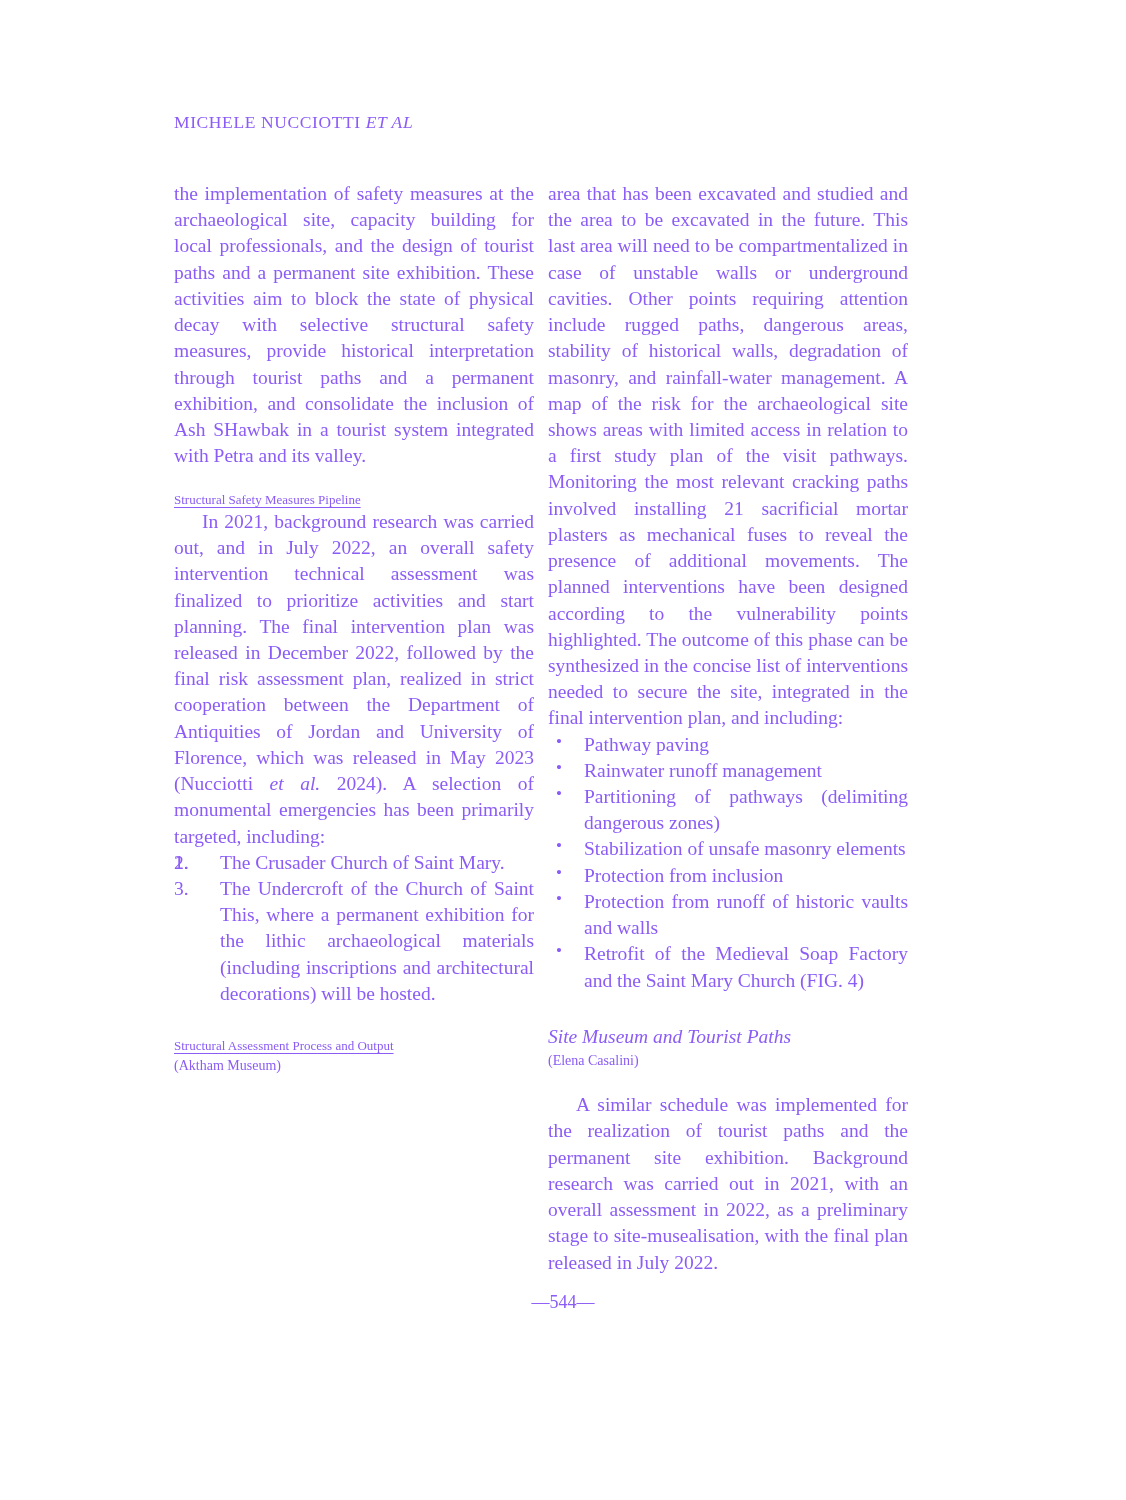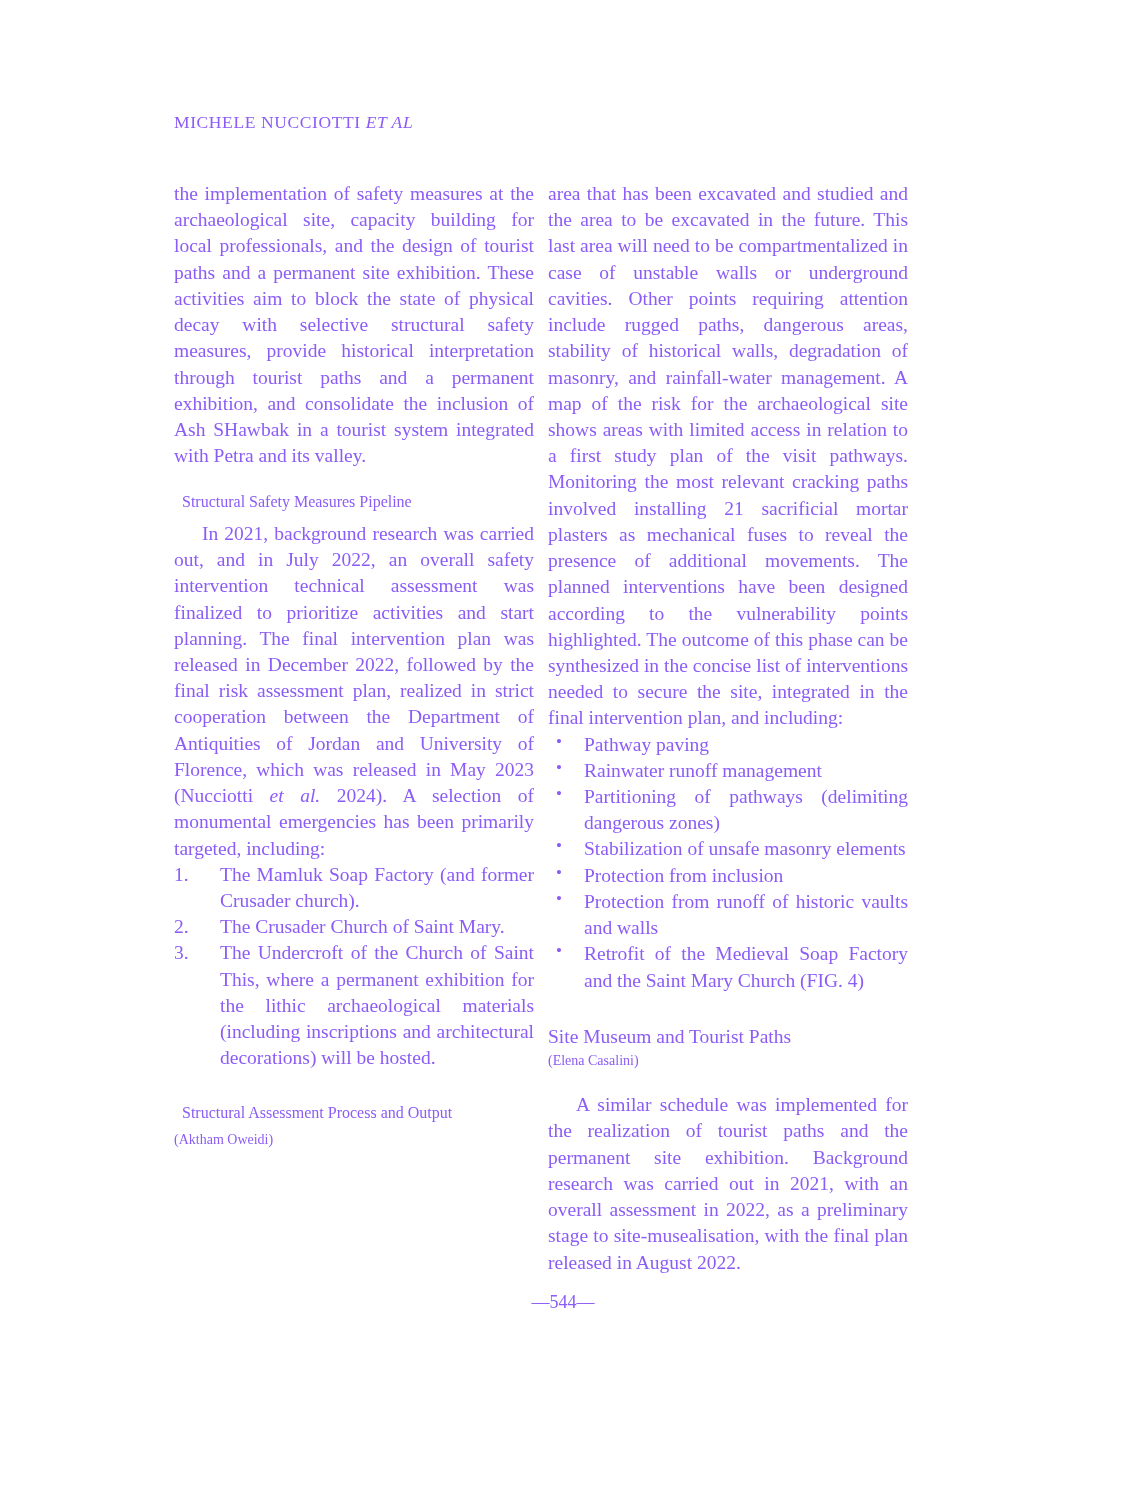--- a/index.html
+++ b/index.html
@@ -46,32 +46,34 @@
     text-justify: inter-word;
     hyphens: manual;
   }
   p.indent {
     text-indent: 28px;
   }
   .gap-md { margin-top: 22px; }
   .gap-lg { margin-top: 30px; }
 
   .subhead-underline {
-    font-size: 16px;
-    line-height: 1.345;
+    font-size: 13px;
+    line-height: 1.345;
+    text-decoration: underline;
     text-underline-offset: 3px;
-    margin: 8px;
+    margin: 0;
   }
   .byline {
     font-size: 14px;
     line-height: 1.3;
     margin: 2px 0 0 0;
   }
   .subhead-italic {
     font-size: 19.5px;
+    font-style: italic;
     line-height: 1.345;
     margin: 0;
   }
 
   ol.numbered {
     margin: 0;
     padding: 0;
     list-style: none;
   }
   ol.numbered li {
@@ -134,35 +136,34 @@
 
         <div class="gap-md">
           <p class="subhead-underline">Structural Safety Measures Pipeline</p>
         </div>
 
         <p class="indent"><span>In 2021, background research was carried out, and in July 2022, an overall safety intervention technical assessment was finalized to prioritize activities and start planning. The final intervention plan was released in December 2022, followed by the final risk assessment plan, realized in strict cooperation between the Department of Antiquities of Jordan and University of Florence, which was released in May 2023 (Nucciotti </span><span class="italic">et al.</span><span> 2024). A selection of monumental emergencies has been primarily targeted, including:</span></p>
 
         <ol class="numbered gap-md">
           <li>
             <span class="num">1.</span>
-            <span>The Mamluk Soap Factory (and former Crusader church).</span>
           </li>
           <li>
             <span class="num">2.</span>
             <span>The Crusader Church of Saint Mary.</span>
           </li>
           <li>
             <span class="num">3.</span>
             <span>The Undercroft of the Church of Saint This, where a permanent exhibition for the lithic archaeological materials (including inscriptions and architectural decorations) will be hosted.</span>
           </li>
         </ol>
 
         <div class="gap-lg">
           <p class="subhead-underline">Structural Assessment Process and Output</p>
-          <p class="byline">(Aktham Oweidi)</p>
+          <p class="byline">(Aktham Museum)</p>
         </div>
 
 
       </div>
 
       <div class="col">
 
         <p>area that has been excavated and studied and the area to be excavated in the future. This last area will need to be compartmentalized in case of unstable walls or underground cavities. Other points requiring attention include rugged paths, dangerous areas, stability of historical walls, degradation of masonry, and rainfall-water management. A map of the risk for the archaeological site shows areas with limited access in relation to a first study plan of the visit pathways. Monitoring the most relevant cracking paths involved installing 21 sacrificial mortar plasters as mechanical fuses to reveal the presence of additional movements. The planned interventions have been designed according to the vulnerability points highlighted. The outcome of this phase can be synthesized in the concise list of interventions needed to secure the site, integrated in the final intervention plan, and including:</p>
 
         <ul class="bulleted gap-md">
@@ -194,21 +195,21 @@
             <span class="bullet">•</span>
             <span>Retrofit of the Medieval Soap Factory and the Saint Mary Church (FIG. 4)</span>
           </li>
         </ul>
 
         <div class="gap-lg">
           <p class="subhead-italic">Site Museum and Tourist Paths</p>
           <p class="byline">(Elena Casalini)</p>
         </div>
 
-        <p class="indent gap-md">A similar schedule was implemented for the realization of tourist paths and the permanent site exhibition. Background research was carried out in 2021, with an overall assessment in 2022, as a preliminary stage to site-musealisation, with the final plan released in August 2022.</p>
+        <p class="indent gap-md">A similar schedule was implemented for the realization of tourist paths and the permanent site exhibition. Background research was carried out in 2021, with an overall assessment in 2022, as a preliminary stage to site-musealisation, with the final plan released in July 2022.</p>
 
       </div>
 
     </div>
   </div>
 
   <div class="folio">—544—</div>
 
 </div>
 

